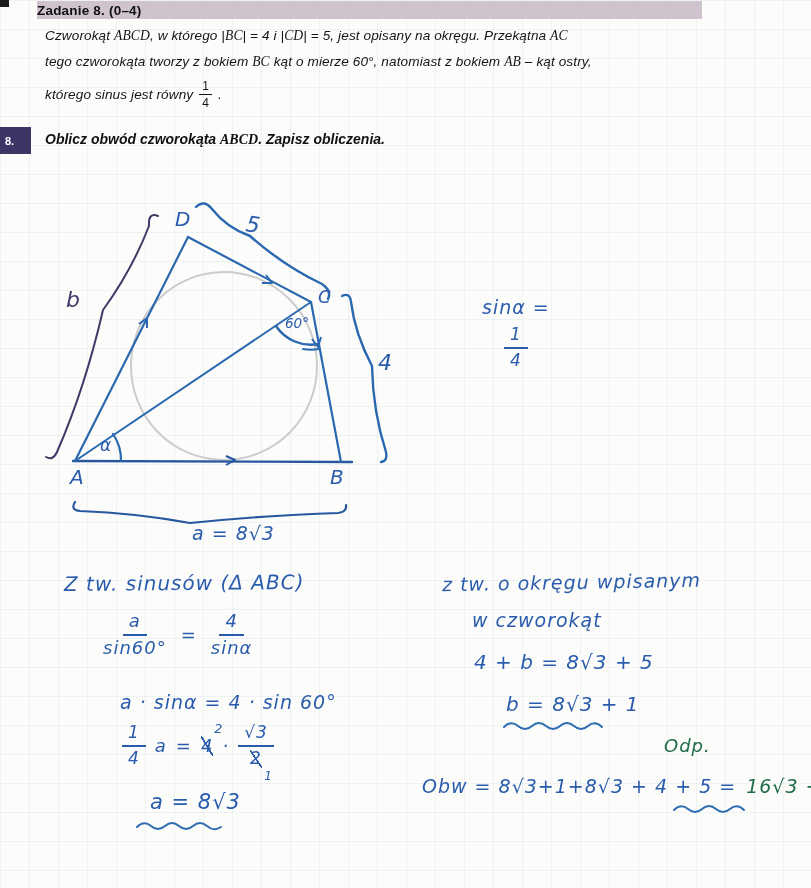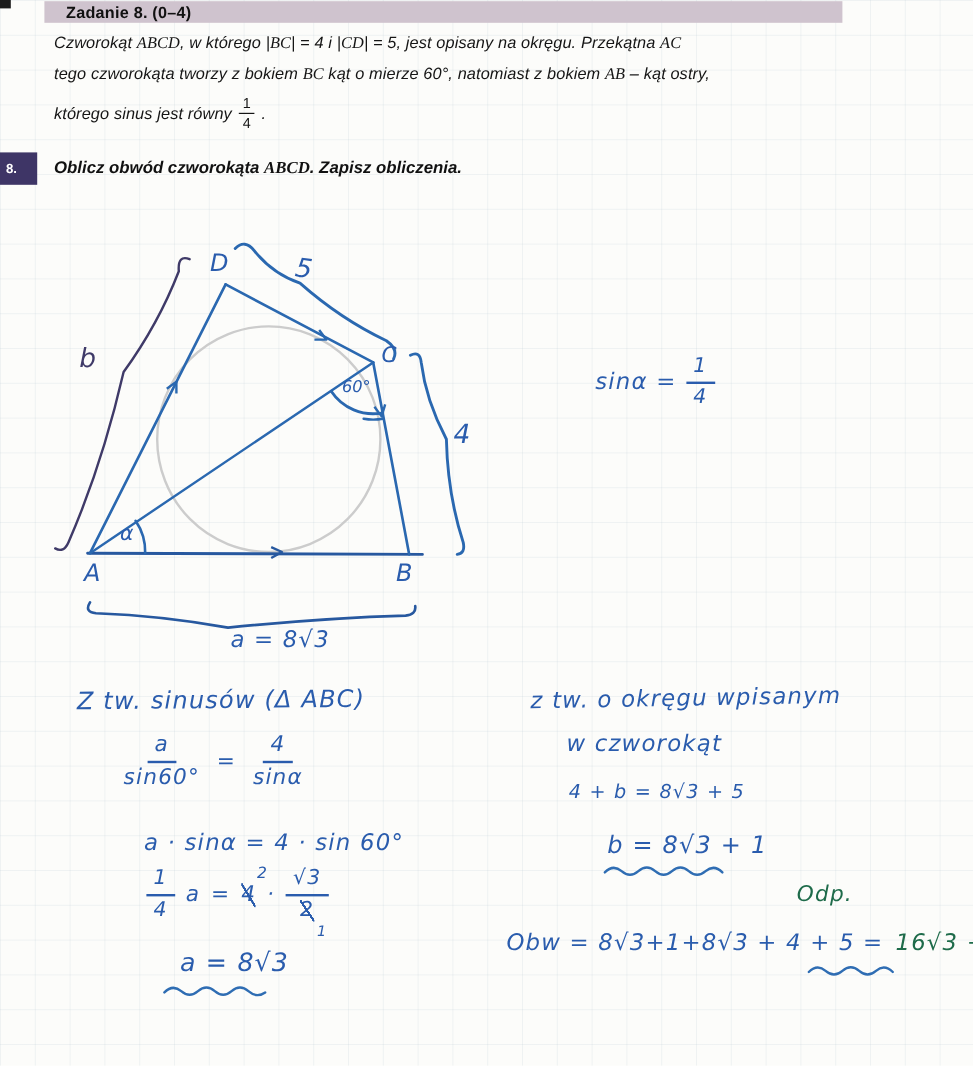--- a/index.html
+++ b/index.html
@@ -10,21 +10,21 @@
       linear-gradient(rgba(185,200,212,0.20) 1px, transparent 1px),
       linear-gradient(90deg, rgba(185,200,212,0.20) 1px, transparent 1px);
     background-size:29px 29px;
     font-family:"Liberation Sans", sans-serif;
   }
   .corner-mark{position:absolute;left:0;top:0;width:9px;height:7px;background:#1b1b1b;}
   .header-bar{
     position:absolute;left:37px;top:1px;width:665px;height:18px;
     background:#cfc3ce;display:flex;align-items:center;
   }
-  .header-title{font-weight:bold;font-size:13.5px;color:#111;padding-left:18px;letter-spacing:0.2px;}
+  .header-title{font-weight:bold;font-size:13.5px;color:#111;padding-left:0;letter-spacing:0.2px;}
   .pline{position:absolute;left:45px;font-size:13.6px;color:#151515;white-space:nowrap;letter-spacing:0.1px;}
   .rm{font-family:"Liberation Sans",sans-serif;font-style:italic;}
   .it{font-family:"Liberation Serif",serif;font-style:italic;}
   .l3row{display:flex;align-items:center;gap:5px;}
   .pfrac{display:inline-flex;flex-direction:column;align-items:center;font-size:12px;line-height:1;margin:0 1px;}
   .pfrac .n{border-bottom:1.3px solid #151515;padding:0 3px 2px;}
   .pfrac .d{padding-top:2px;}
   .badge{
     position:absolute;left:0;top:127px;width:31px;height:27px;background:#3e3566;
     color:#fff;font-weight:bold;font-size:11px;display:flex;align-items:center;
@@ -120,21 +120,21 @@
   <div class="hw" style="left:318px;top:287px;font-size:18px;">C</div>
   <div class="hw" style="left:70px;top:466px;font-size:20px;">A</div>
   <div class="hw" style="left:330px;top:466px;font-size:20px;">B</div>
   <div class="hw" style="left:246px;top:213px;font-size:22px;transform:rotate(8deg);">5</div>
   <div class="hw" style="left:378px;top:351px;font-size:22px;">4</div>
   <div class="hw purple" style="left:66px;top:288px;font-size:22px;">b</div>
   <div class="hw" style="left:285px;top:316px;font-size:13.5px;letter-spacing:0;">60°</div>
   <div class="hw" style="left:100px;top:436px;font-size:17px;">α</div>
   <div class="hw" style="left:192px;top:523px;font-size:19px;">a = 8√3</div>
 
-  <div class="hw hrow" style="left:496px;top:297px;font-size:19px;gap:8px;">
+  <div class="hw hrow" style="left:482px;top:297px;font-size:19px;gap:8px;flex-direction:column;">
     <span>sinα  =</span>
     <span class="hfrac" style="font-size:17px;">
       <span class="n">1</span>
       <span class="d">4</span>
     </span>
   </div>
 
   <div class="hw" style="left:64px;top:572px;font-size:20px;transform:rotate(-0.5deg);">Z tw. sinusów (Δ ABC)</div>
 
   <div class="hw hrow" style="left:103px;top:612px;font-size:18px;gap:14px;">
@@ -169,21 +169,21 @@
         <span class="strike">2</span>
         <span class="sub">1</span>
       </span>
     </span>
   </div>
 
   <div class="hw" style="left:150px;top:791px;font-size:21px;">a = 8√3</div>
 
   <div class="hw" style="left:442px;top:572px;font-size:19px;transform:rotate(-1deg);">z tw. o okręgu wpisanym</div>
   <div class="hw" style="left:472px;top:610px;font-size:19px;">w czworokąt</div>
-  <div class="hw" style="left:474px;top:651px;font-size:16px;">4 + b = 8√3 + 5</div>
+  <div class="hw" style="left:474px;top:651px;font-size:20px;">4 + b = 8√3 + 5</div>
   <div class="hw" style="left:506px;top:693px;font-size:20px;">b = 8√3 + 1</div>
   <div class="hw green" style="left:664px;top:736px;font-size:18px;">Odp.</div>
   <div class="hw hrow" style="left:422px;top:776px;font-size:19px;gap:10px;">
     <span>Obw = 8√3+1+8√3 + 4 + 5 =</span>
     <span class="green" style="color:#1e6b4a;">16√3 + 10</span>
   </div>
 
 </div>
 
 </body></html>

